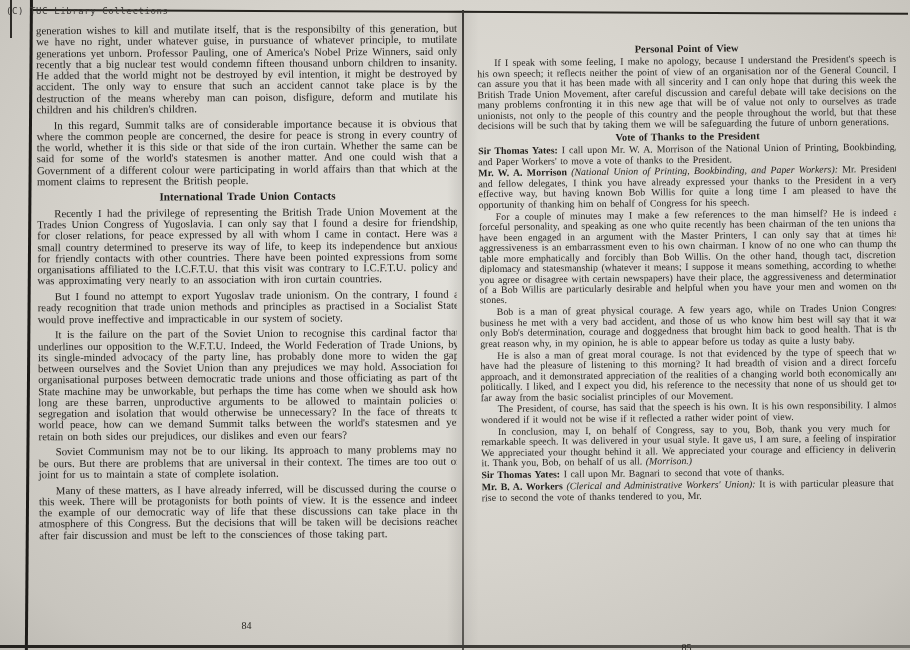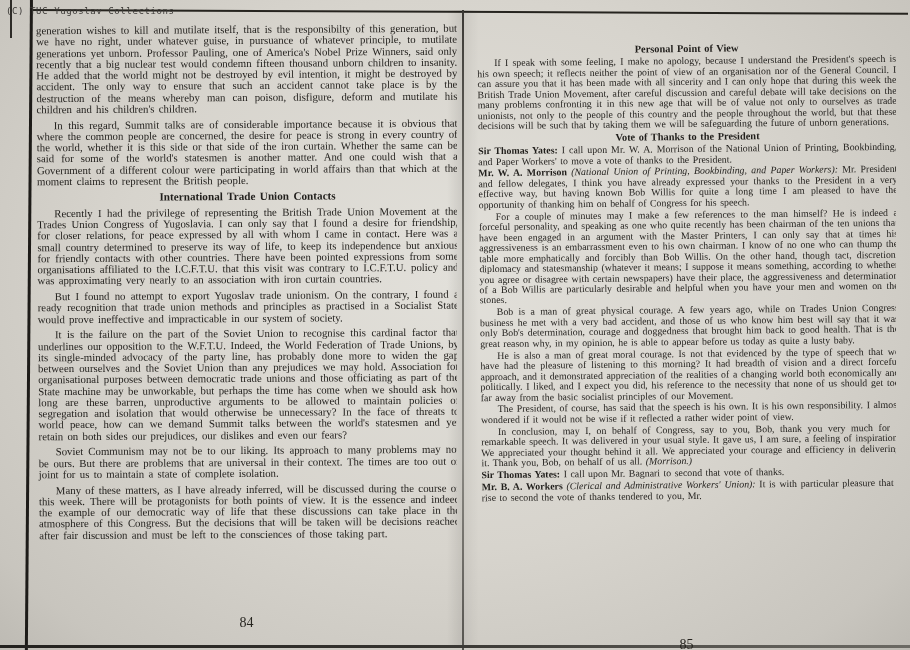--- a/index.html
+++ b/index.html
@@ -72,38 +72,38 @@
   .page-right .para { margin: 0 0 1.5px 0; }
   .page-right .heading { font-size: 10.4px; margin: 2px 0 2px 0; }
 
   .para { padding: 0; }
   .indent { text-indent: 17px; }
   .heading { text-align: center; font-weight: bold; }
   .b { font-weight: bold; font-family: Liberation Serif, serif; }
   .i { font-style: italic; }
   .pageno {
     position: absolute; left: 0; width: 100%;
-    text-align: center; font-size: 14px; color: #26241f;
+    text-align: center; font-size: 10px; color: #26241f;
   }
   .page-left .pageno { bottom: 15px; }
   .page-right .pageno { bottom: 3px; }
 </style>
 </head>
 <body>
 
 <div class="photo">
 
   <div class="top-edge"></div>
   <div class="left-edge"></div>
   <div class="corner-sliver"></div>
   <div class="gutter-shadow"></div>
   <div class="gutter-line"></div>
   <div class="bottom-edge"></div>
 
-  <div class="watermark">(C) TUC Yugoslav Collections</div>
+  <div class="watermark">(C) TUC Library Collections</div>
 
   <div class="page page-left">
     <div class="content">
       <div class="para">generation wishes to kill and mutilate itself, that is the responsibilty of this generation, but we have no right, under whatever guise, in pursuance of whatever principle, to mutilate generations yet unborn.  Professor Pauling, one of America's Nobel Prize Winners, said only recently that a big nuclear test would condemn fifteen thousand unborn children to insanity.  He added that the world might not be destroyed by evil intention, it might be destroyed by accident.  The only way to ensure that such an accident cannot take place is by the destruction of the means whereby man can poison, disfigure, deform and mutilate his children and his children's children.</div>
       <div class="para indent">In this regard, Summit talks are of considerable importance because it is obvious that where the common people are concerned, the desire for peace is strong in every country of the world, whether it is this side or that side of the iron curtain.  Whether the same can be said for some of the world's statesmen is another matter.  And one could wish that a Government of a different colour were participating in world affairs than that which at the moment claims to represent the British people.</div>
       <div class="heading">International Trade Union Contacts</div>
       <div class="para indent">Recently I had the privilege of representing the British Trade Union Movement at the Trades Union Congress of Yugoslavia.  I can only say that I found a desire for friendship, for closer relations, for peace expressed by all with whom I came in contact.  Here was a small country determined to preserve its way of life, to keep its independence but anxious for friendly contacts with other countries.  There have been pointed expressions from some organisations affiliated to the I.C.F.T.U. that this visit was contrary to I.C.F.T.U. policy and was approximating very nearly to an association with iron curtain countries.</div>
       <div class="para indent">But I found no attempt to export Yugoslav trade unionism.  On the contrary, I found a ready recognition that trade union methods and principles as practised in a Socialist State would prove ineffective and impracticable in our system of society.</div>
       <div class="para indent">It is the failure on the part of the Soviet Union to recognise this cardinal factor that underlines our opposition to the W.F.T.U.  Indeed, the World Federation of Trade Unions, by its single-minded advocacy of the party line, has probably done more to widen the gap between ourselves and the Soviet Union than any prejudices we may hold.  Association for organisational purposes between democratic trade unions and those officiating as part of the State machine may be unworkable, but perhaps the time has come when we should ask how long are these barren, unproductive arguments to be allowed to maintain policies of segregation and isolation that would otherwise be unnecessary?  In the face of threats to world peace, how can we demand Summit talks between the world's statesmen and yet retain on both sides our prejudices, our dislikes and even our fears?</div>
       <div class="para indent">Soviet Communism may not be to our liking.  Its approach to many problems may not be ours.  But there are problems that are universal in their context.  The times are too out of joint for us to maintain a state of complete isolation.</div>

